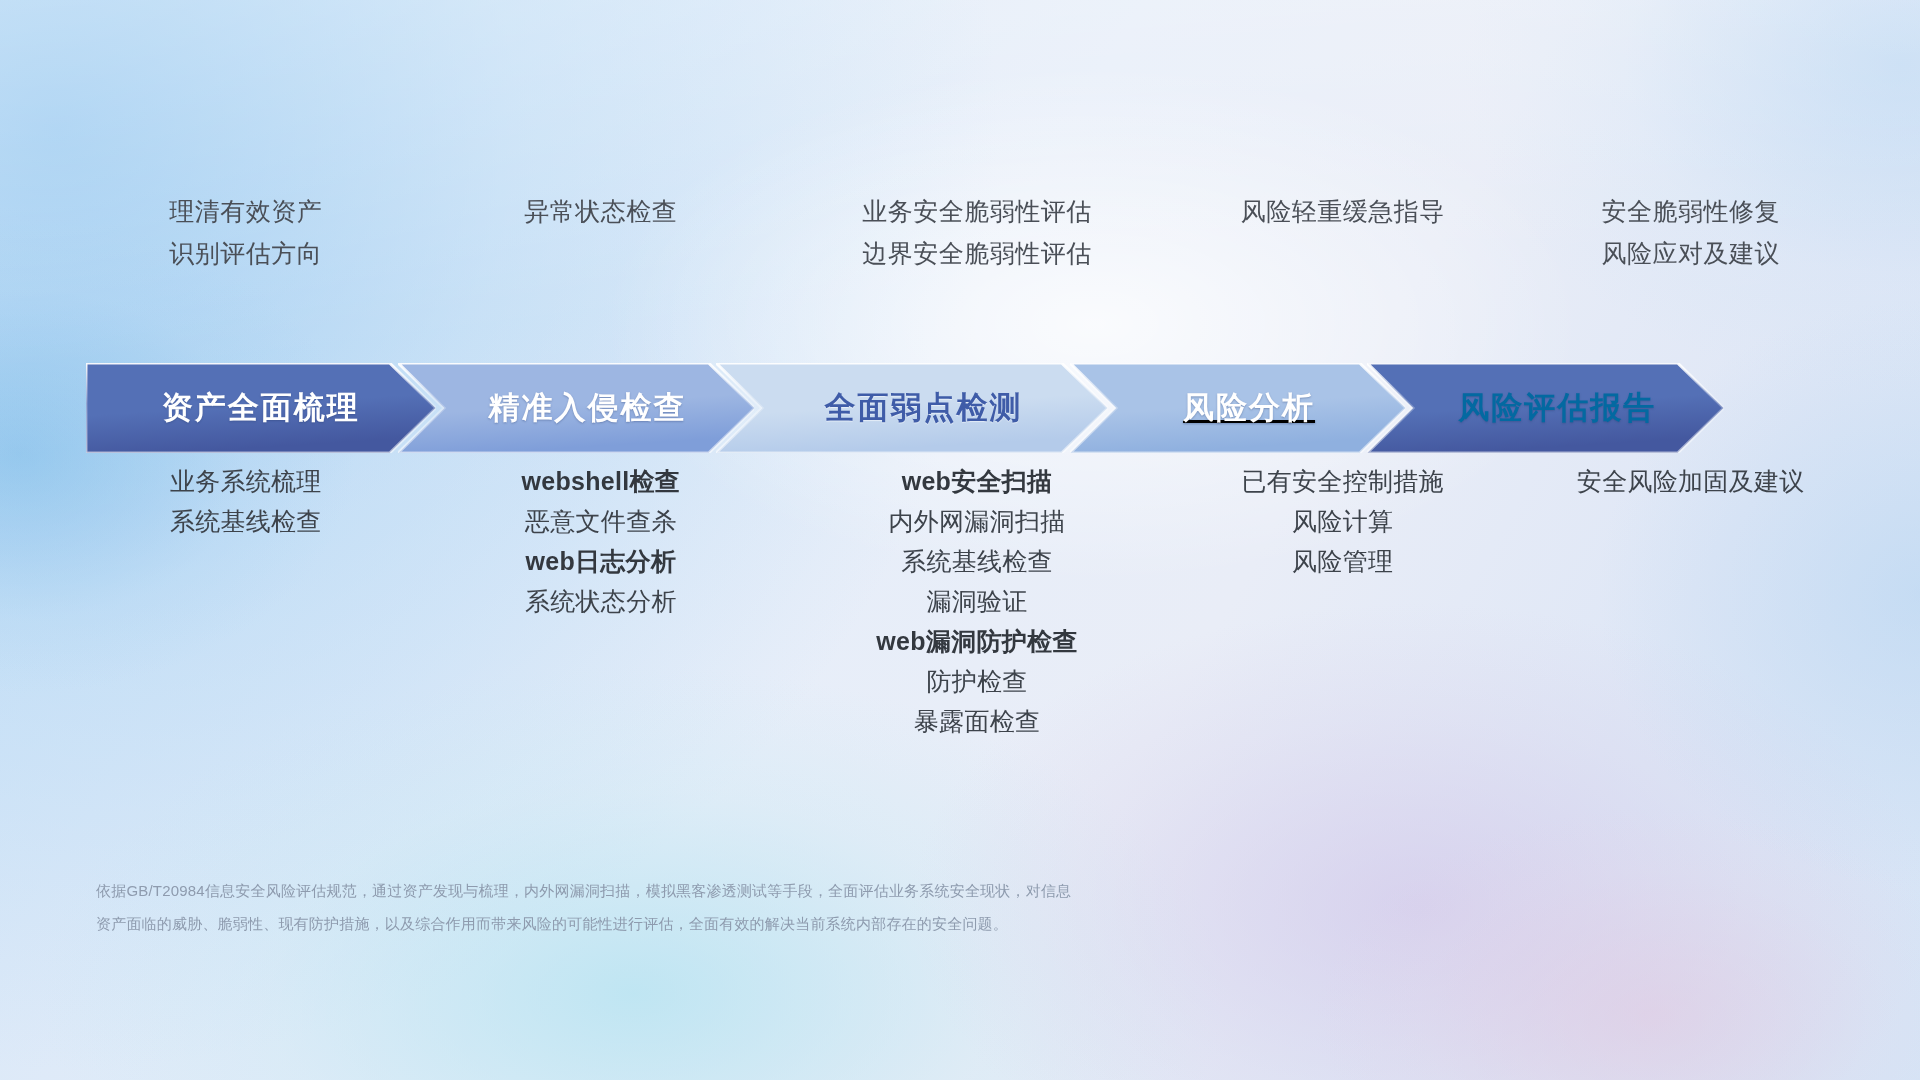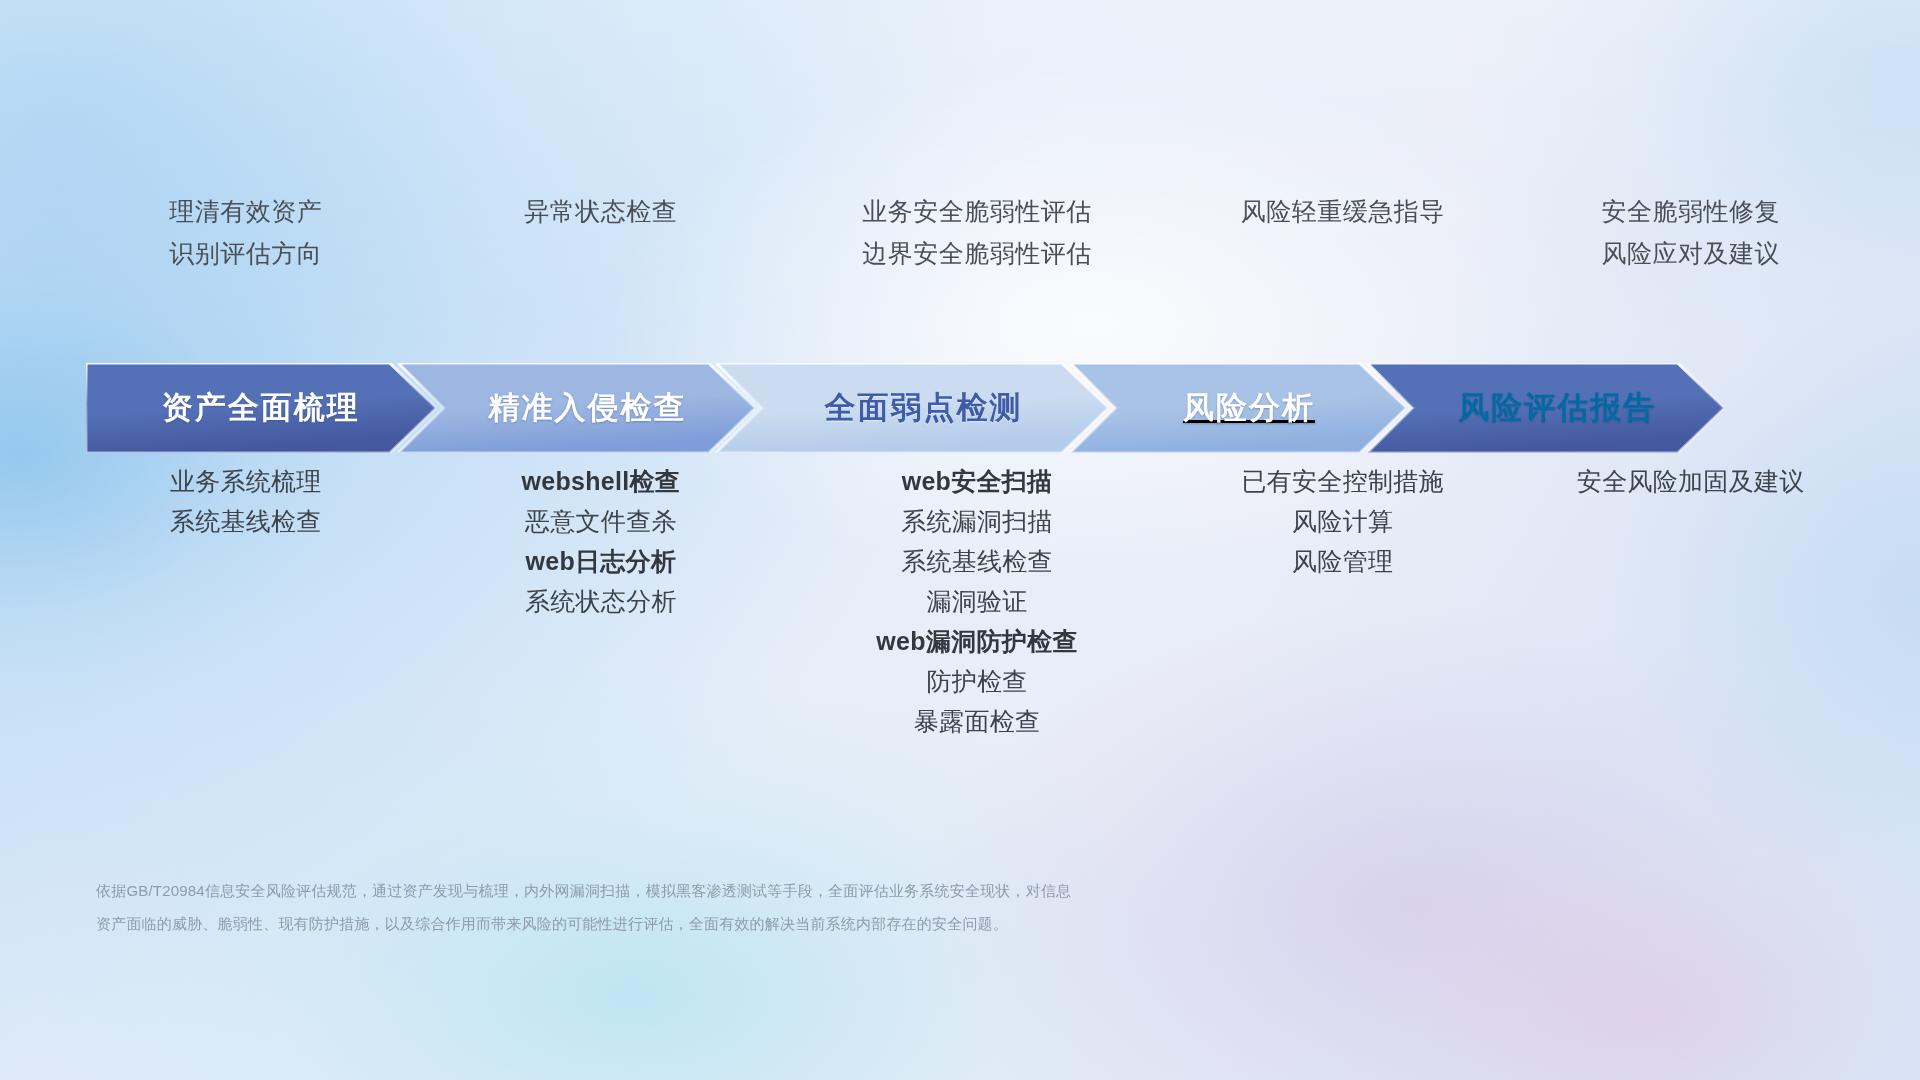--- a/index.html
+++ b/index.html
@@ -276,21 +276,21 @@
         <div class="bottom-line">系统基线检查</div>
       </div>
       <div class="col" style="flex: 1.02 1 0%;">
         <div class="bottom-line bold">webshell检查</div>
         <div class="bottom-line">恶意文件查杀</div>
         <div class="bottom-line bold">web日志分析</div>
         <div class="bottom-line">系统状态分析</div>
       </div>
       <div class="col" style="flex: 1.12 1 0%;">
         <div class="bottom-line bold">web安全扫描</div>
-        <div class="bottom-line">系统漏洞扫描</div>
+        <div class="bottom-line">内外网漏洞扫描</div>
         <div class="bottom-line">系统基线检查</div>
         <div class="bottom-line">漏洞验证</div>
         <div class="bottom-line bold">web漏洞防护检查</div>
         <div class="bottom-line">防护检查</div>
         <div class="bottom-line">暴露面检查</div>
       </div>
       <div class="col" style="flex: 0.96 1 0%;">
         <div class="bottom-line">已有安全控制措施</div>
         <div class="bottom-line">风险计算</div>
         <div class="bottom-line">风险管理</div>

